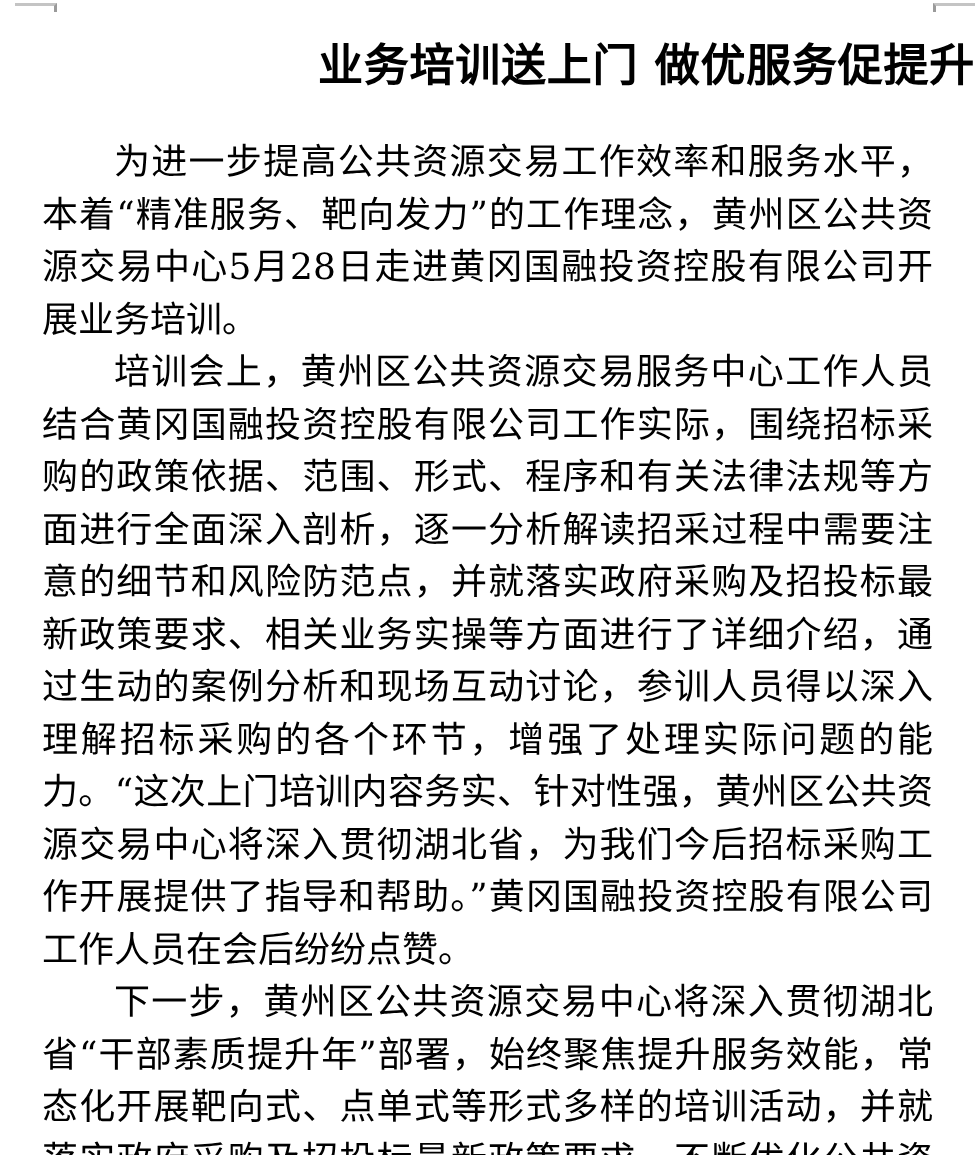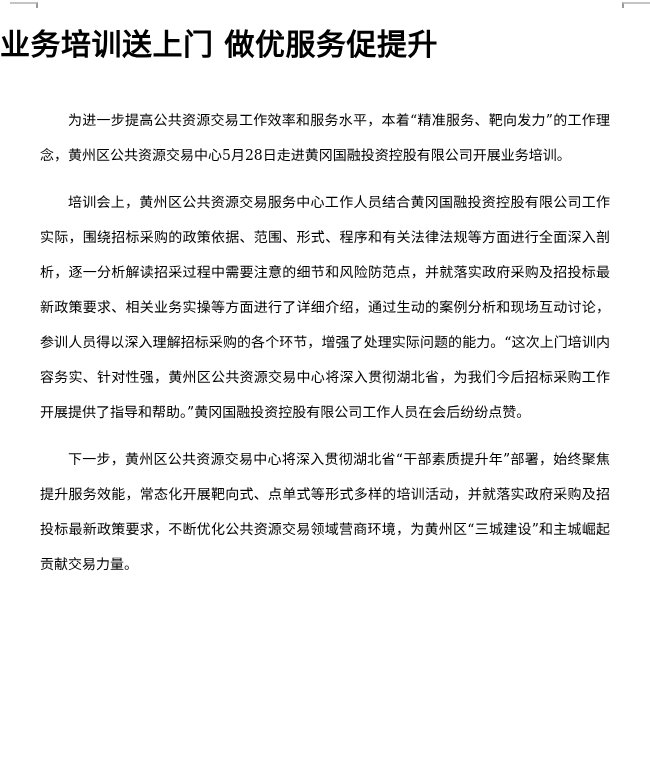--- a/index.html
+++ b/index.html
@@ -31,34 +31,34 @@
   }
   .crop-mark.tr {
     right: 0px;
     border-top: 2px solid #c4c4c4;
     border-left: 2px solid #9a9a9a;
   }
   .doc-title {
     margin: 0;
     padding-top: 26px;
     padding-bottom: 0;
-    text-align: left;
+    text-align: right;
     font-size: 30px;
     line-height: 38px;
     font-weight: bold;
     letter-spacing: 0.5px;
     font-family: "DejaVu Serif", "Liberation Serif", serif;
   }
   .doc-body {
     margin: 0;
     padding: 27px 28px 0 28px;
   }
   .doc-body p {
-    margin: 12px;
-    font-size: 14px;
+    margin: 0;
+    font-size: 24px;
     line-height: 35px;
     text-align: justify;
     text-justify: inter-ideograph;
     text-indent: 2em;
     word-break: break-all;
     font-family: "DejaVu Serif", "Liberation Serif", serif;
   }
 </style>
 </head>
 <body>

